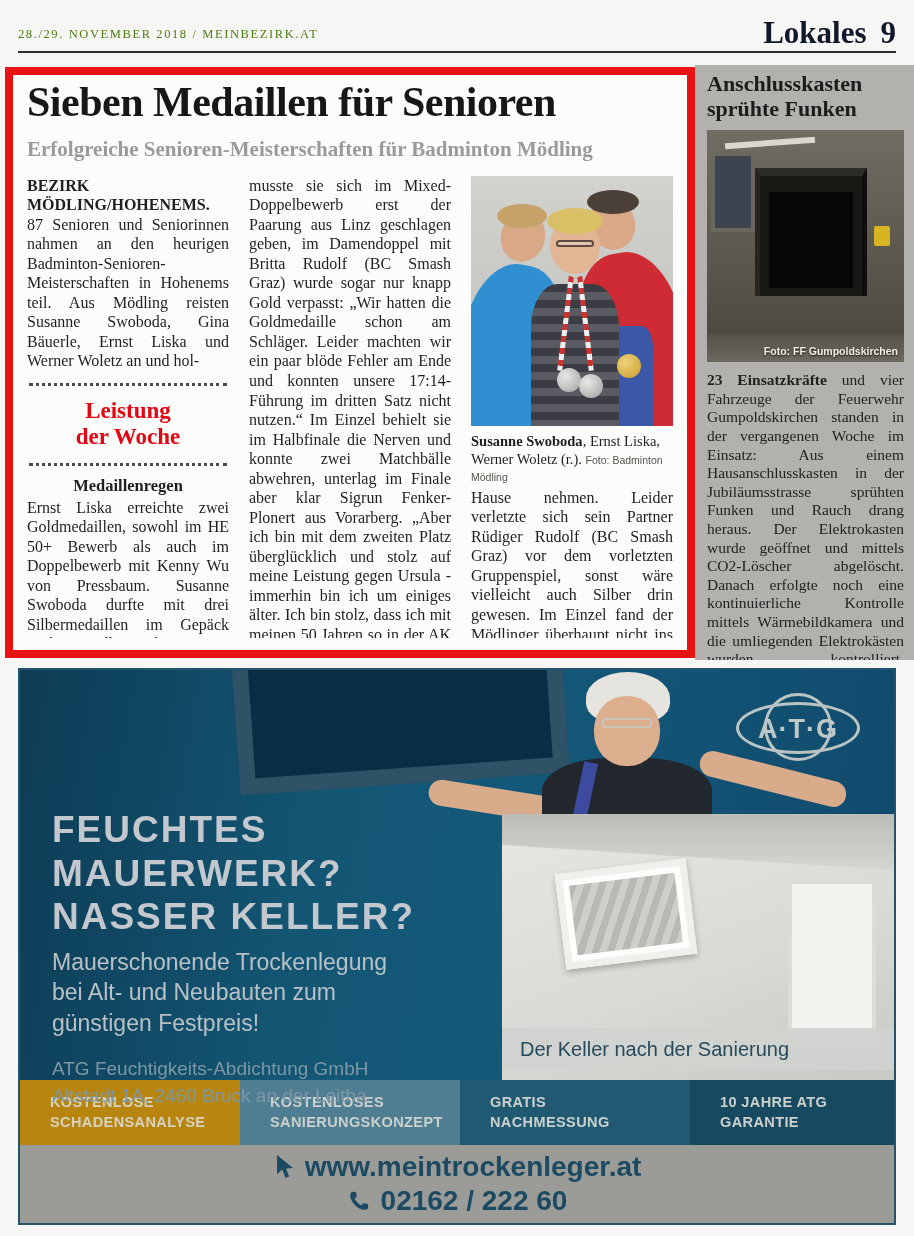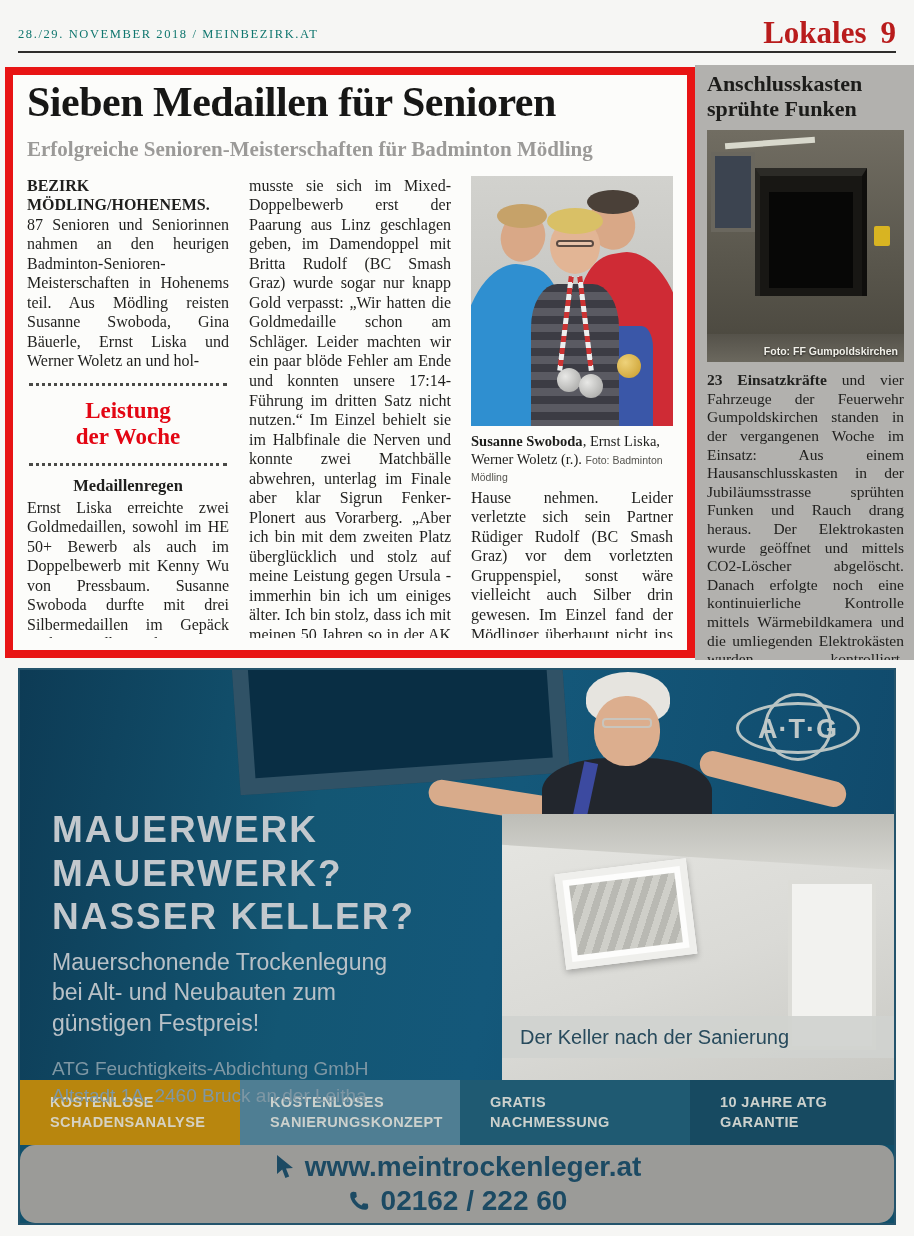--- a/index.html
+++ b/index.html
@@ -11,22 +11,22 @@
     overflow: hidden;
   }
 
   
   .page-header {
     position: absolute; left: 18px; right: 18px; top: 0; height: 53px;
     border-bottom: 2px solid #2e2d2b;
     display: flex; justify-content: space-between; align-items: flex-end;
     padding-bottom: 3px;
   }
-  .date-line { font-size: 12.5px; letter-spacing: 1.6px; color: #0f766e; padding-bottom: 6px; }
-  .page-label { font-size: 31px; font-weight: bold; color: #b91c1c; line-height: 1; }
+  .date-line { font-size: 12.5px; letter-spacing: 1.6px; color: #4d7c0f; padding-bottom: 6px; }
+  .page-label { font-size: 31px; font-weight: bold; color: #0f172a; line-height: 1; }
   .page-label .num { margin-left: 14px; }
 
   
   .article-box {
     position: absolute; left: 5px; top: 67px; width: 690px; height: 591px;
     border: 8px solid #e81414; background: #fcfcfa;
     padding: 6px 14px 10px 14px; overflow: hidden;
   }
   .headline { font-size: 42px; line-height: 1.02; font-weight: bold; color: #171716; letter-spacing: -0.5px; }
   .subtitle { font-size: 21px; font-weight: bold; color: #9b9a98; margin: 13px 0 14px; }
@@ -121,21 +121,21 @@
   .ad-arm-r { left: 208px; top: 96px; width: 150px; height: 26px; background: #d8ab8b; border-radius: 13px; transform: rotate(14deg); }
 
   .cellar { position: absolute; right: 0; bottom: 0; width: 392px; height: 266px;
     background: linear-gradient(160deg, #e6e6e2 0%, #dadad6 55%, #c9c9c4 100%); }
   .cellar-ceil { position: absolute; left: 0; top: 0; width: 100%; height: 56px;
     background: linear-gradient(#bdbdb7, #d6d6d1); clip-path: polygon(0 0, 100% 0, 100% 100%, 0 55%); }
   .cellar-win { position: absolute; left: 58px; top: 52px; width: 132px; height: 96px;
     background: #fdfdfc; border: 7px solid #efefec; box-shadow: 0 3px 6px rgba(0,0,0,.25); transform: rotate(-7deg); }
   .cellar-win-glass { position: absolute; inset: 6px; background: repeating-linear-gradient(115deg, #b9b9b3 0 7px, #cfcfc9 7px 14px); }
   .cellar-door { position: absolute; right: 18px; top: 66px; width: 88px; height: 170px; background: #f2f2ef; border: 4px solid #dcdcd7; }
-  .cellar-caption-strip { position: absolute; left: 0; right: 0; bottom: 22px; height: 42px;
+  .cellar-caption-strip { position: absolute; left: 0; right: 0; bottom: 10px; height: 42px;
     background: rgba(208,210,207,.92); display: flex; align-items: center; padding-left: 18px; }
   .cellar-caption-strip span { font-family: "Liberation Sans", sans-serif; font-size: 20px; color: #274a5c; }
 
   .atg-logo { position: absolute; right: 34px; top: 22px; width: 124px; height: 72px; opacity: .9; }
   .atg-ellipse { position: absolute; left: 0; top: 10px; width: 124px; height: 52px; border: 3px solid #ccd1cc; border-radius: 50%; }
   .atg-circle { position: absolute; left: 28px; top: 1px; width: 68px; height: 68px; border: 3px solid #ccd1cc; border-radius: 50%; }
   .atg-text { position: absolute; left: 0; top: 22px; width: 100%; text-align: center;
     font-family: "Liberation Sans", sans-serif; font-weight: bold; font-size: 27px; color: #d2d6d2; letter-spacing: 1px; }
 
   .ad-copy { position: absolute; left: 32px; top: 138px; width: 420px; font-family: "Liberation Sans", sans-serif; }
@@ -146,21 +146,21 @@
   .ad-badges { display: flex; height: 65px; font-family: "Liberation Sans", sans-serif; }
   .badge { display: flex; flex-direction: column; justify-content: center; padding-left: 30px;
     font-weight: bold; font-size: 14.5px; letter-spacing: .4px; line-height: 1.35; color: #ccd1cd; }
   .badge0 { width: 220px; background: #b8860e; color: #d6d2c2; }
   .badge1 { width: 220px; background: #4f7e93; }
   .badge2 { width: 230px; background: #1f5a72; }
   .badge3 { width: 204px; background: #174a61; }
 
   .ad-footer { height: 78px; background: #9b9b98; display: flex; flex-direction: column;
     align-items: center; justify-content: center; gap: 1px;
-    font-family: "Liberation Sans", sans-serif; font-weight: bold; color: #1c4a63; border-radius: 15px; }
+    font-family: "Liberation Sans", sans-serif; font-weight: bold; color: #1c4a63; }
   .ad-footer .line { display: flex; align-items: center; gap: 10px; font-size: 28px; line-height: 1.15; }
   .icon-svg { display: inline-block; }
 </style>
 </head>
 <body>
 
 <div class="page-header">
   <span class="date-line">28./29. NOVEMBER 2018 / MEINBEZIRK.AT</span>
   <span class="page-label">
     <span>Lokales</span><span class="num">9</span>
@@ -250,21 +250,21 @@
     </div>
 
     <div class="atg-logo">
       <div class="atg-ellipse"></div>
       <div class="atg-circle"></div>
       <div class="atg-text">A·T·G</div>
     </div>
 
     <div class="ad-copy">
       <div class="ad-headline">
-        <div>MAUERWERK</div>
+        <div>FEUCHTES</div>
         <div>MAUERWERK?</div>
         <div>NASSER KELLER?</div>
       </div>
       <div class="ad-subline">Mauerschonende Trockenlegung bei Alt- und Neubauten zum günstigen Festpreis!</div>
       <div class="ad-company">
         <div>ATG Feuchtigkeits-Abdichtung GmbH</div>
         <div>Altstadt 1A, 2460 Bruck an der Leitha</div>
       </div>
     </div>
   </div>

